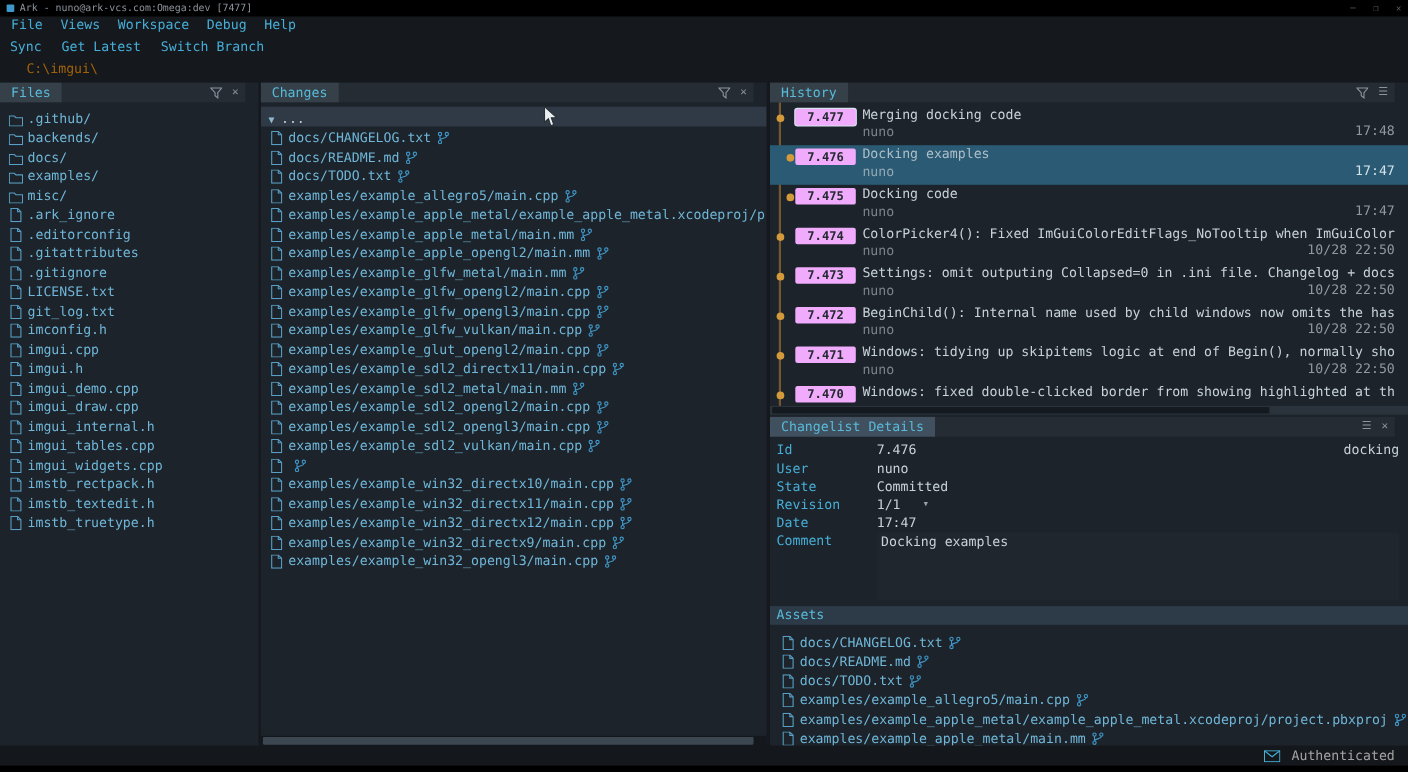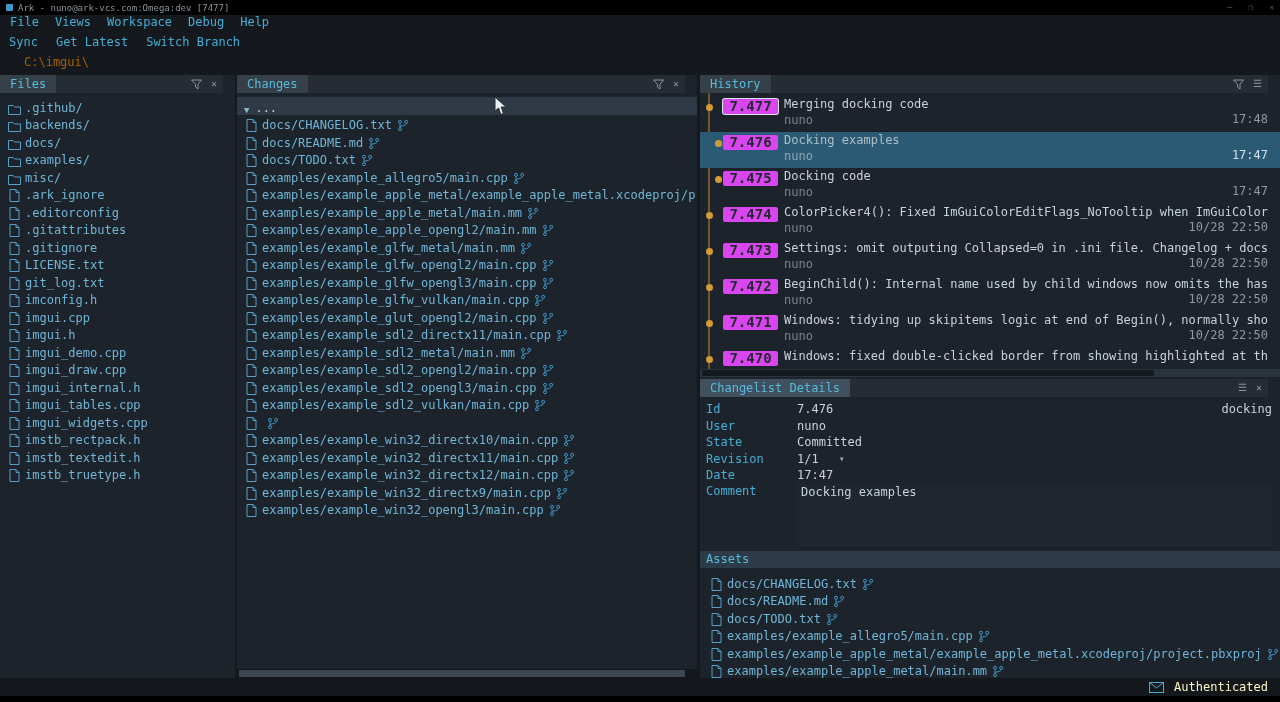--- a/index.html
+++ b/index.html
@@ -35,21 +35,21 @@
   .hscroll{position:absolute;left:0;right:0;bottom:0;height:9px;background:#14181d}
   .hscroll .thumb{position:absolute;top:1px;bottom:1px;border-radius:1px}
   .changes-thumb{left:2px;width:97%;background:#3d4751}
   .hist-list{position:absolute;left:0;right:0;top:18px;height:276px;overflow:hidden;padding-top:3px}
   .hline-main{position:absolute;left:8px;top:0;bottom:0;width:2px;background:rgba(205,140,45,.5)}
   .hrow{position:relative;height:36px;overflow:hidden}
   .hrow.selected{background:#2a5a74}
   .hdot{position:absolute;width:7px;height:7px;border-radius:50%;background:#d29a3a;top:8px}
   .hdot.main{left:6px}
   .hdot.branch{left:15px}
-  .hbadge{position:absolute;left:23px;top:3px;width:55px;height:15px;background:#d946ef;border-radius:2px;color:#242a30;font-size:14px;font-weight:bold;text-align:center;line-height:15px}
+  .hbadge{position:absolute;left:23px;top:3px;width:55px;height:15px;background:#f0abfc;border-radius:2px;color:#242a30;font-size:11px;font-weight:bold;text-align:center;line-height:15px}
   .hbadge.outlined{box-shadow:0 0 0 1px #d6e4ec}
   .htitle{position:absolute;left:84px;top:1px;color:#c7d2d9;white-space:nowrap}
   .hrow.selected .htitle{color:#aebfc8}
   .huser{position:absolute;left:84px;top:17px;color:#7a848c}
   .hrow.selected .huser{color:#93a7b2}
   .htime{position:absolute;right:12px;top:16px;color:#8f99a1}
   .hrow.selected .htime{color:#d3e1e9}
   .hist-scroll{position:absolute;left:0;right:0;top:294px;height:8px;background:#2a323b}
   .hist-scroll .thumb{position:absolute;top:1px;bottom:1px;left:2px;width:78%;background:#151a20;border-radius:1px}
   .details-hdr{top:304px}
@@ -59,21 +59,21 @@
   .dvalue{color:#c7d2d9}
   .ddrop{margin-left:20px;color:#98a2aa;font-size:10px}
   .dextra{margin-left:auto;color:#c7d2d9}
   .drow-comment{height:62px;align-items:flex-start}
   .drow-comment .dvalue{flex:1;align-self:stretch;background:#20262d;padding:1px 4px}
   .assets-hdr{position:absolute;left:0;right:0;top:476px;height:17px;line-height:17px;background:#2d3b48;color:#57bbdb;padding-left:6px}
   .assets-list{position:absolute;left:0;right:0;top:493px;bottom:0;overflow:hidden;padding-top:5px}
   .assets-list .row{padding-left:9px}
   .statusbar{position:absolute;left:0;right:0;bottom:6px;height:18px;background:#14171b;display:flex;align-items:center;justify-content:flex-end;gap:10px;padding-right:12px}
   .black-strip{position:absolute;left:0;right:0;bottom:0;height:6px;background:#000}
-  .status-text{color:#fef9c3}
+  .status-text{color:#a3a3a3}
   .mail{color:#46aed6;display:inline-flex}
   .cursor{position:absolute;left:494px;top:96px;z-index:99;pointer-events:none}
   .svgi{display:block}
 </style>
 </head>
 <body>
 
 <div class="titlebar">
   <span class="app-icon"></span>
   <span>Ark - nuno@ark-vcs.com:Omega:dev [7477]</span>

